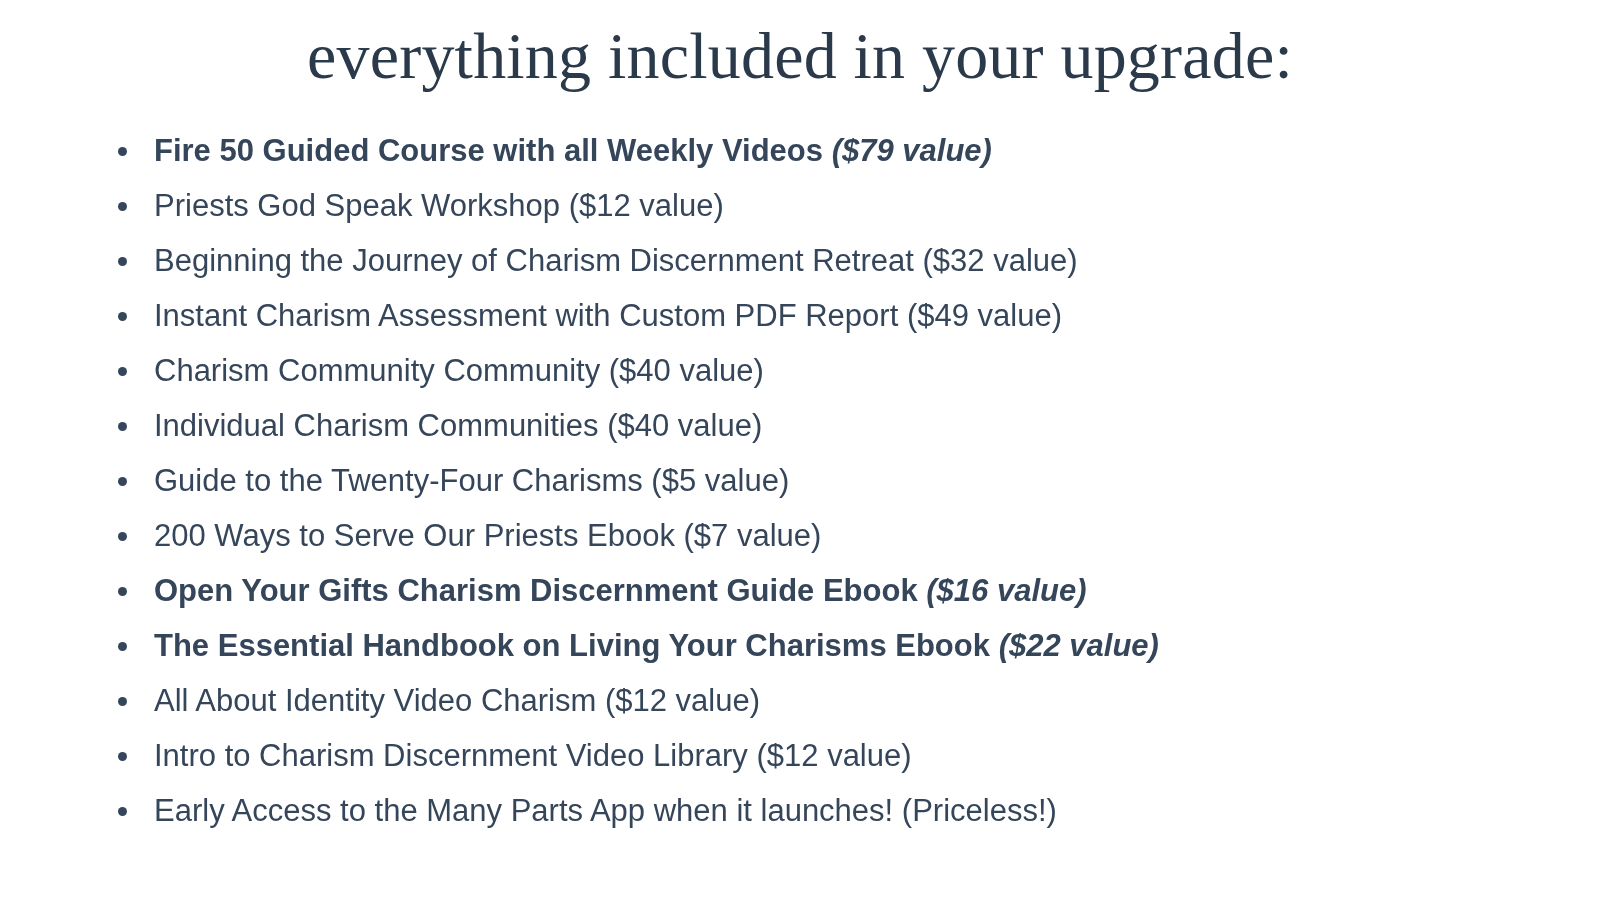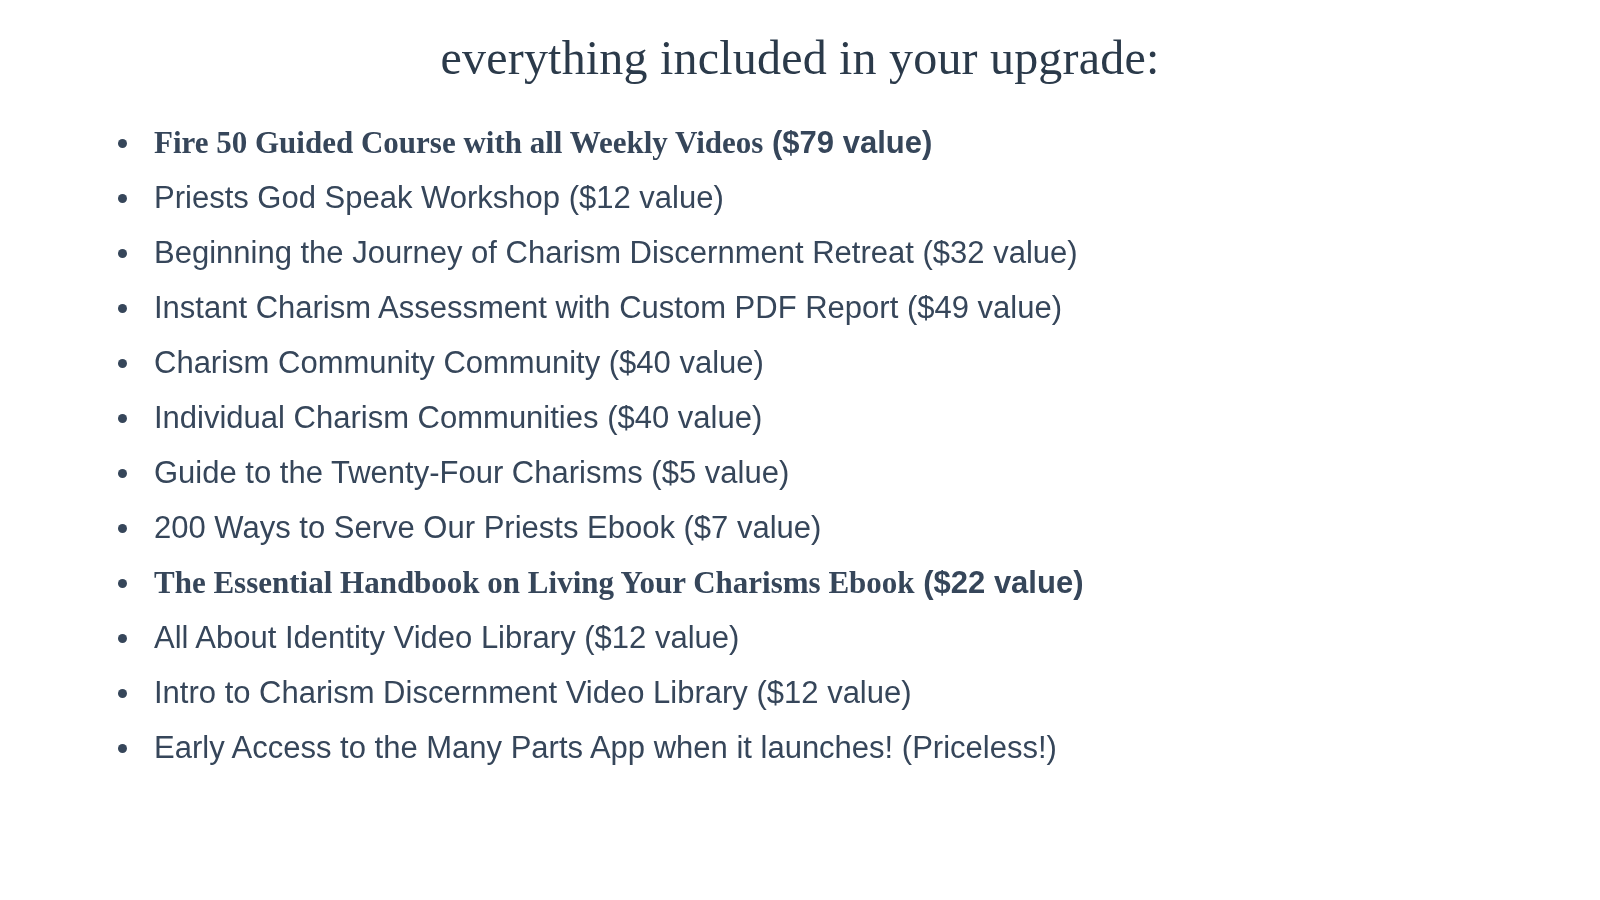--- a/index.html
+++ b/index.html
@@ -15,26 +15,26 @@
     overflow: hidden;
   }
   .page {
     width: 1600px;
     height: 900px;
     position: relative;
     box-sizing: border-box;
   }
   .headline {
     font-family: "Liberation Serif", serif;
-    font-size: 48px;
+    font-size: 66px;
     line-height: 1.1;
     color: #2b3a4a;
     text-align: center;
     font-weight: normal;
-    margin: 16px;
+    margin: 4px;
     padding-top: 16px;
     letter-spacing: 0.2px;
   }
   .benefits {
     list-style: none;
     margin: 0;
     padding: 0;
     margin-top: 42px;
     padding-left: 118px;
   }
@@ -55,40 +55,41 @@
     width: 9px;
     height: 9px;
     border-radius: 50%;
     background: #36465a;
   }
   .benefits li .title {
     font-weight: normal;
   }
   .benefits li.bold .title {
     font-weight: bold;
-    font-family: Liberation Serif, serif;
   }
   .benefits li .value {
   }
   .benefits li.bold .value {
+    font-style: italic;
     font-weight: bold;
   }
 </style>
 </head>
 <body>
 
 <div class="page">
   <h1 class="headline">everything included in your upgrade:</h1>
   <ul class="benefits">
       <li class="bold"><span class="title">Fire 50 Guided Course with all Weekly Videos</span> <span class="value">($79 value)</span></li>
       <li><span class="title">Priests God Speak Workshop</span> <span class="value">($12 value)</span></li>
       <li><span class="title">Beginning the Journey of Charism Discernment Retreat</span> <span class="value">($32 value)</span></li>
       <li><span class="title">Instant Charism Assessment with Custom PDF Report</span> <span class="value">($49 value)</span></li>
       <li><span class="title">Charism Community Community</span> <span class="value">($40 value)</span></li>
       <li><span class="title">Individual Charism Communities</span> <span class="value">($40 value)</span></li>
       <li><span class="title">Guide to the Twenty-Four Charisms</span> <span class="value">($5 value)</span></li>
       <li><span class="title">200 Ways to Serve Our Priests Ebook</span> <span class="value">($7 value)</span></li>
+      <li class="bold"><span class="title">Open Your Gifts Charism Discernment Guide Ebook</span> <span class="value">($16 value)</span></li>
       <li class="bold"><span class="title">The Essential Handbook on Living Your Charisms Ebook</span> <span class="value">($22 value)</span></li>
-      <li><span class="title">All About Identity Video Library</span> <span class="value">($12 value)</span></li>
+      <li><span class="title">All About Identity Video Charism</span> <span class="value">($12 value)</span></li>
       <li><span class="title">Intro to Charism Discernment Video Library</span> <span class="value">($12 value)</span></li>
       <li><span class="title">Early Access to the Many Parts App when it launches!</span> <span class="value">(Priceless!)</span></li>
     </ul>
 </div>
 
 </body></html>

